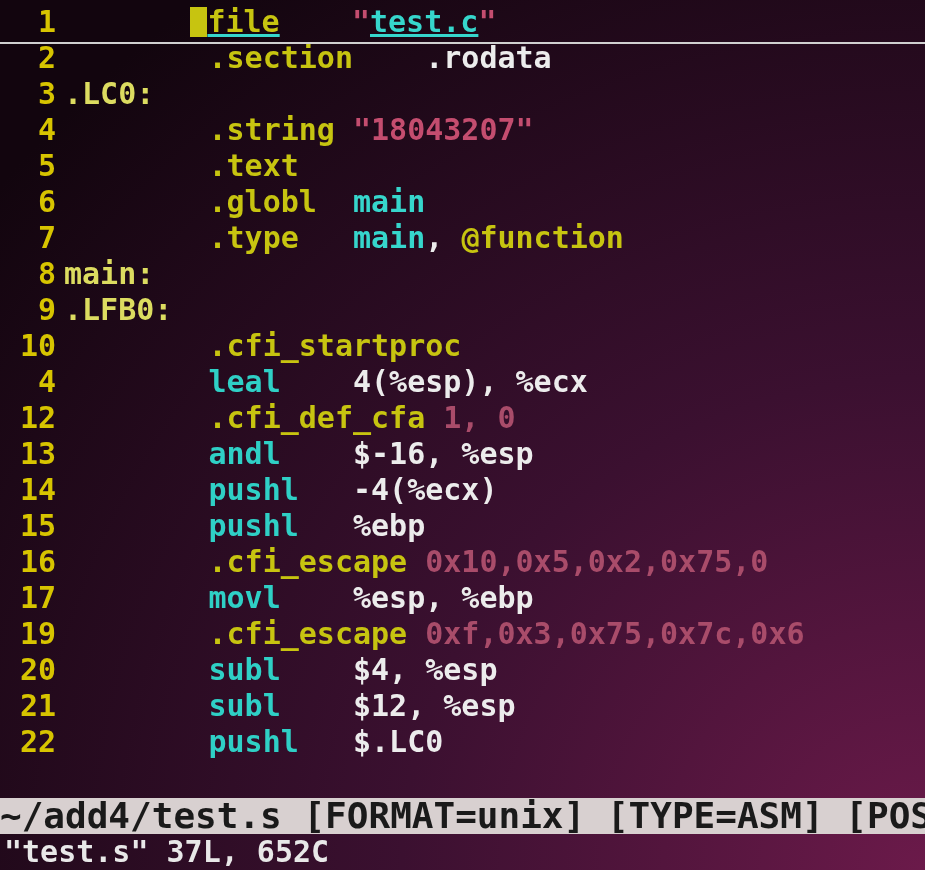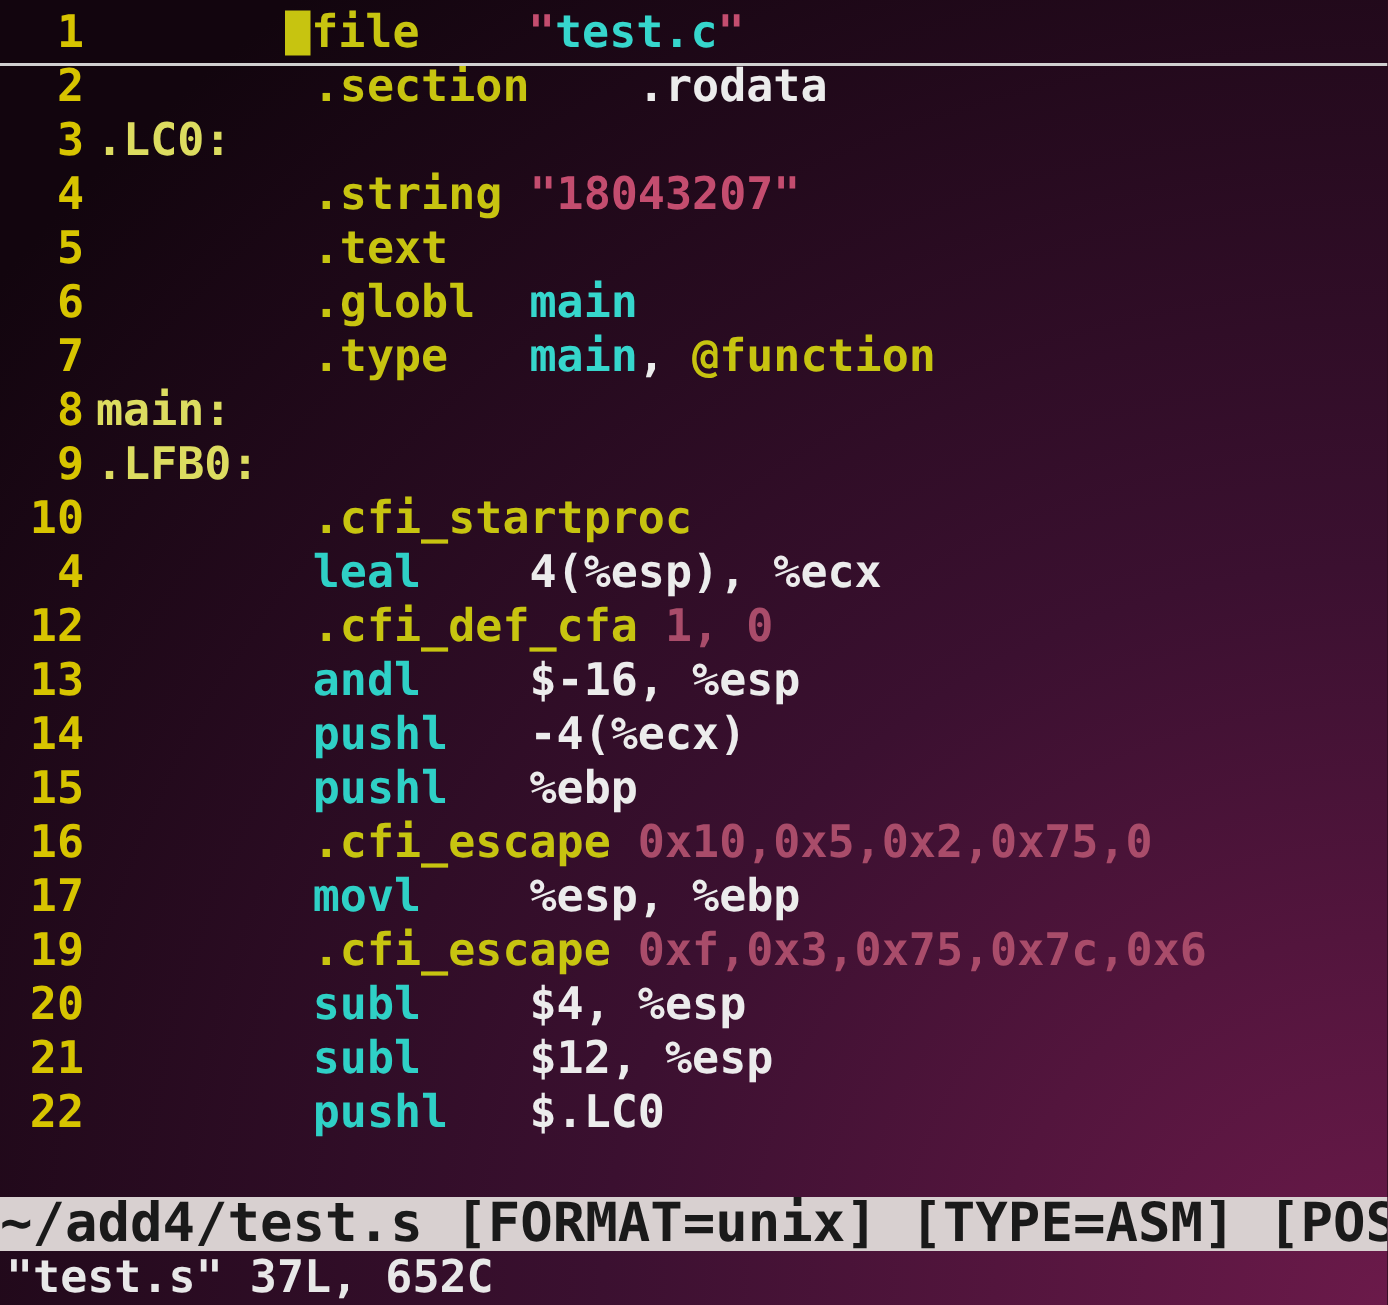--- a/index.html
+++ b/index.html
@@ -53,20 +53,21 @@
   .tk-label  { color: #dcdc60; }
   .cursor {
     display: inline-block;
     width: 17px;
     height: 30px;
     background: #c7c410;
     vertical-align: text-top;
     margin-top: 3px;
   }
   .underline-file {
+    text-decoration: underline;
     text-decoration-color: #36d6cc;
     text-align: center;
   }
   .hr-under-line1 {
     position: absolute;
     left: 0;
     right: 0;
     top: 42px;
     height: 2px;
     background: #d0d0d0;

